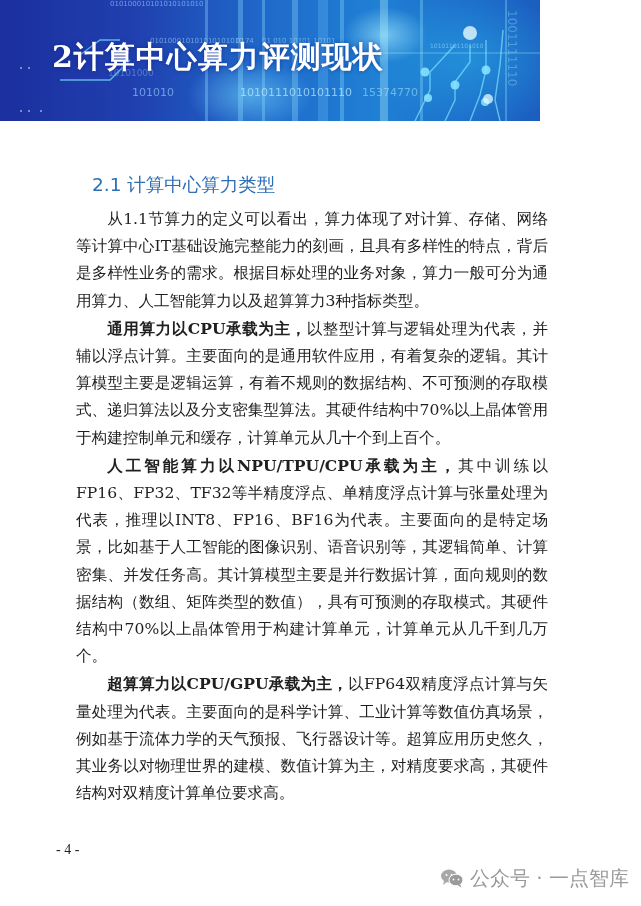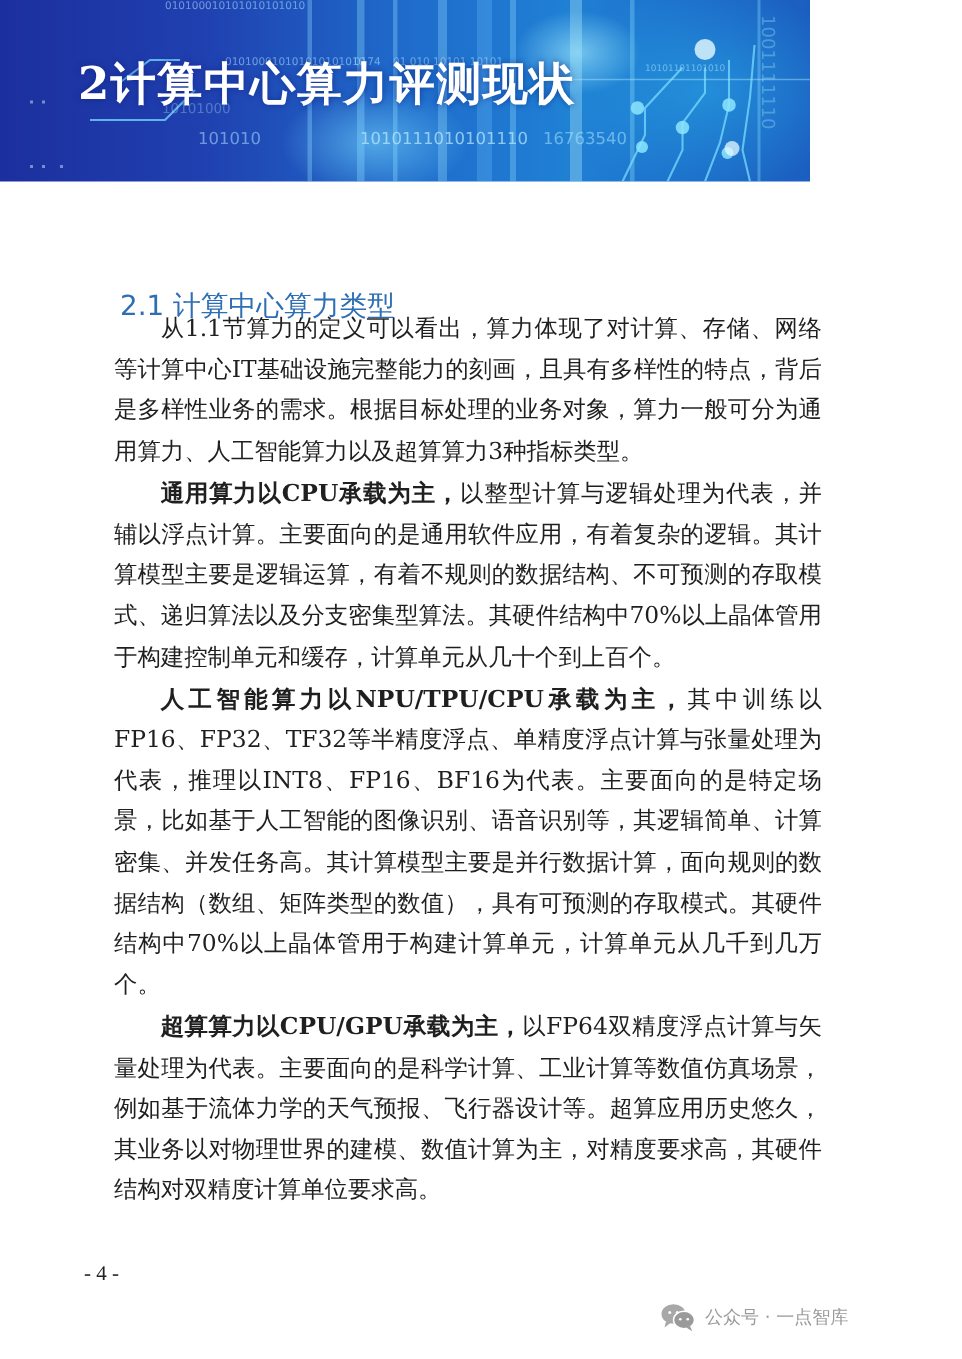--- a/index.html
+++ b/index.html
@@ -52,28 +52,27 @@
       font-weight: bold;
       font-size: 30px;
       line-height: 36px;
       color: #ffffff;
       letter-spacing: 1px;
       text-shadow: 0 0 4px rgba(10,30,120,0.6);
       white-space: nowrap;
     }
     .section-heading {
       position: absolute;
-      left: 80px;
+      left: 92px;
       top: 172px;
       font-family: "DejaVu Sans", "Liberation Sans", sans-serif;
       font-size: 18.5px;
       line-height: 26px;
       color: #2e6eb5;
       white-space: nowrap;
-      margin-top: 20px;
     }
     .body-text {
       position: absolute;
       left: 76px;
       top: 205px;
       width: 472px;
       font-size: 15.6px;
       line-height: 27.2px;
       color: #1f1f1f;
       text-align: justify;
@@ -97,21 +96,21 @@
     .watermark {
       position: absolute;
       left: 440px;
       top: 864px;
       height: 28px;
       display: flex;
       align-items: center;
       gap: 6px;
       color: #9a9a9a;
       font-family: "DejaVu Sans", sans-serif;
-      font-size: 12px;
+      font-size: 20px;
       white-space: nowrap;
     }
     .watermark svg { display: block; }
   </style>
 </head>
 <body>
 
 <div class="banner">
   <div class="stripe" style="left:205px;"></div>
   <div class="stripe" style="left:238px;width:5px;"></div>
@@ -155,21 +154,21 @@
     </g>
   </svg>
 
   <span class="binary" style="left:110px;top:0px;font-size:7px;">010100010101010101010</span>
   <span class="binary" style="left:150px;top:37px;font-size:7px;">010100010101010101010</span>
   <span class="binary" style="left:236px;top:37px;font-size:7px;">0174</span>
   <span class="binary" style="left:262px;top:37px;font-size:7px;">01 010 10101 10101</span>
   <span class="binary" style="left:108px;top:68px;font-size:9px;color:rgba(170,225,255,0.35);">10101000</span>
   <span class="binary" style="left:108px;top:86px;font-size:11px;margin-left:24px;">101010</span>
   <span class="binary" style="left:240px;top:86px;font-size:11px;color:rgba(190,235,255,0.7);">1010111010101110</span>
-  <span class="binary" style="left:362px;top:86px;font-size:11px;">16763540</span>
+  <span class="binary" style="left:362px;top:86px;font-size:11px;">15374770</span>
   <span class="binary" style="left:430px;top:42px;font-size:6px;">10101101101010</span>
   <span class="binary" style="left:575px;top:58px;font-size:6px;">1010101010101010</span>
   <span class="binary" style="left:505px;top:10px;font-size:12px;writing-mode:vertical-rl;color:rgba(170,225,255,0.35);">1001111110</span>
 
   <div class="banner-title">2计算中心算力评测现状</div>
 </div>
 
 <div class="section-heading">2.1 计算中心算力类型</div>
 
 <div class="body-text">

